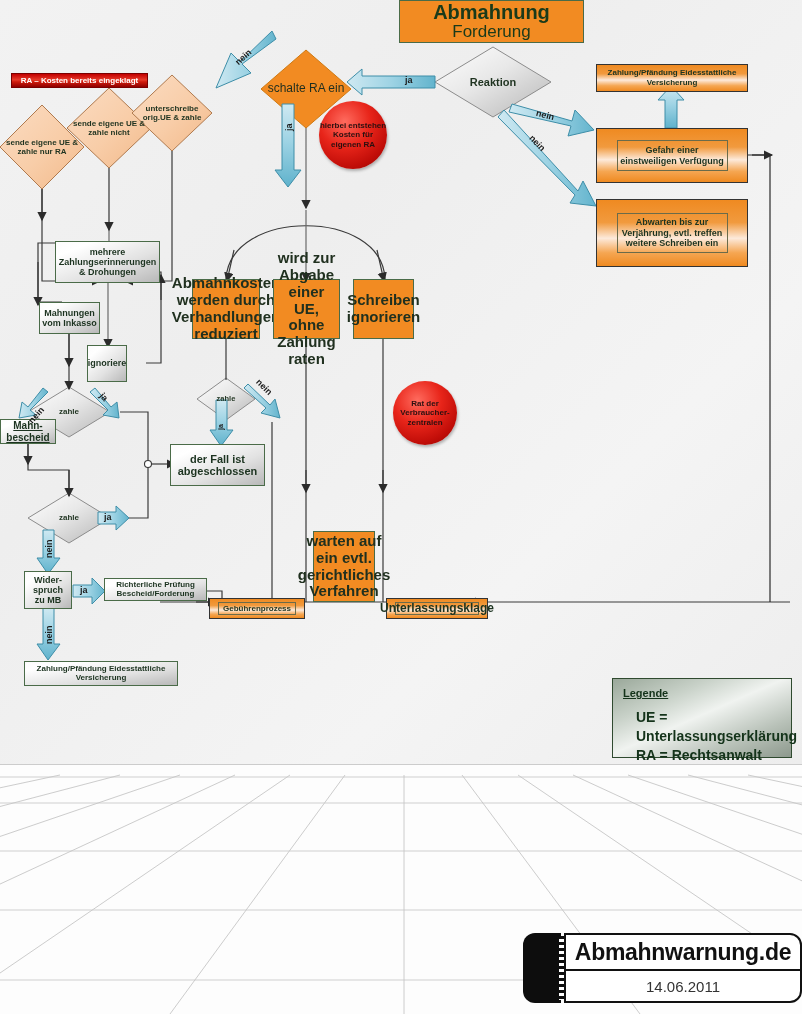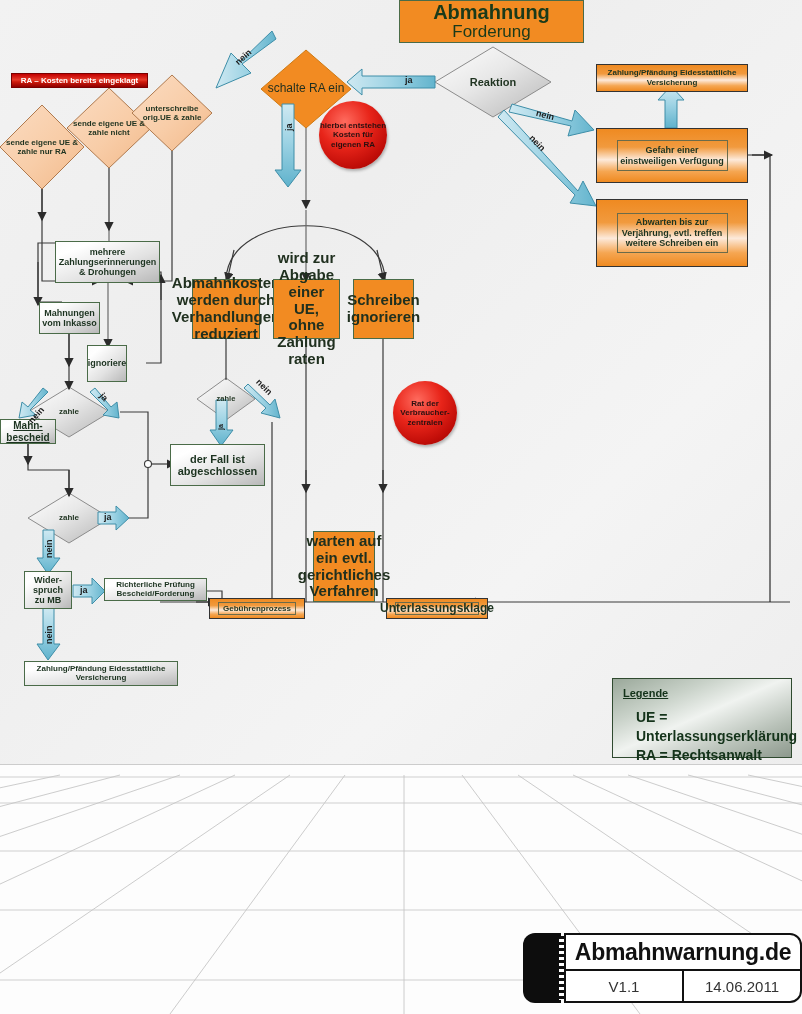--- a/index.html
+++ b/index.html
@@ -483,19 +483,18 @@
       </g>
     </svg>
   </div>
 
   <div class="logo">
     <div class="tab"></div>
     <div class="perf"></div>
     <div class="card">
       <div class="brand">Abmahnwarnung.de</div>
       <div class="meta">
-        <div class="ver">V1.1</div>
         <div>14.06.2011</div>
       </div>
     </div>
   </div>
 
 </div>
 
 </body></html>

